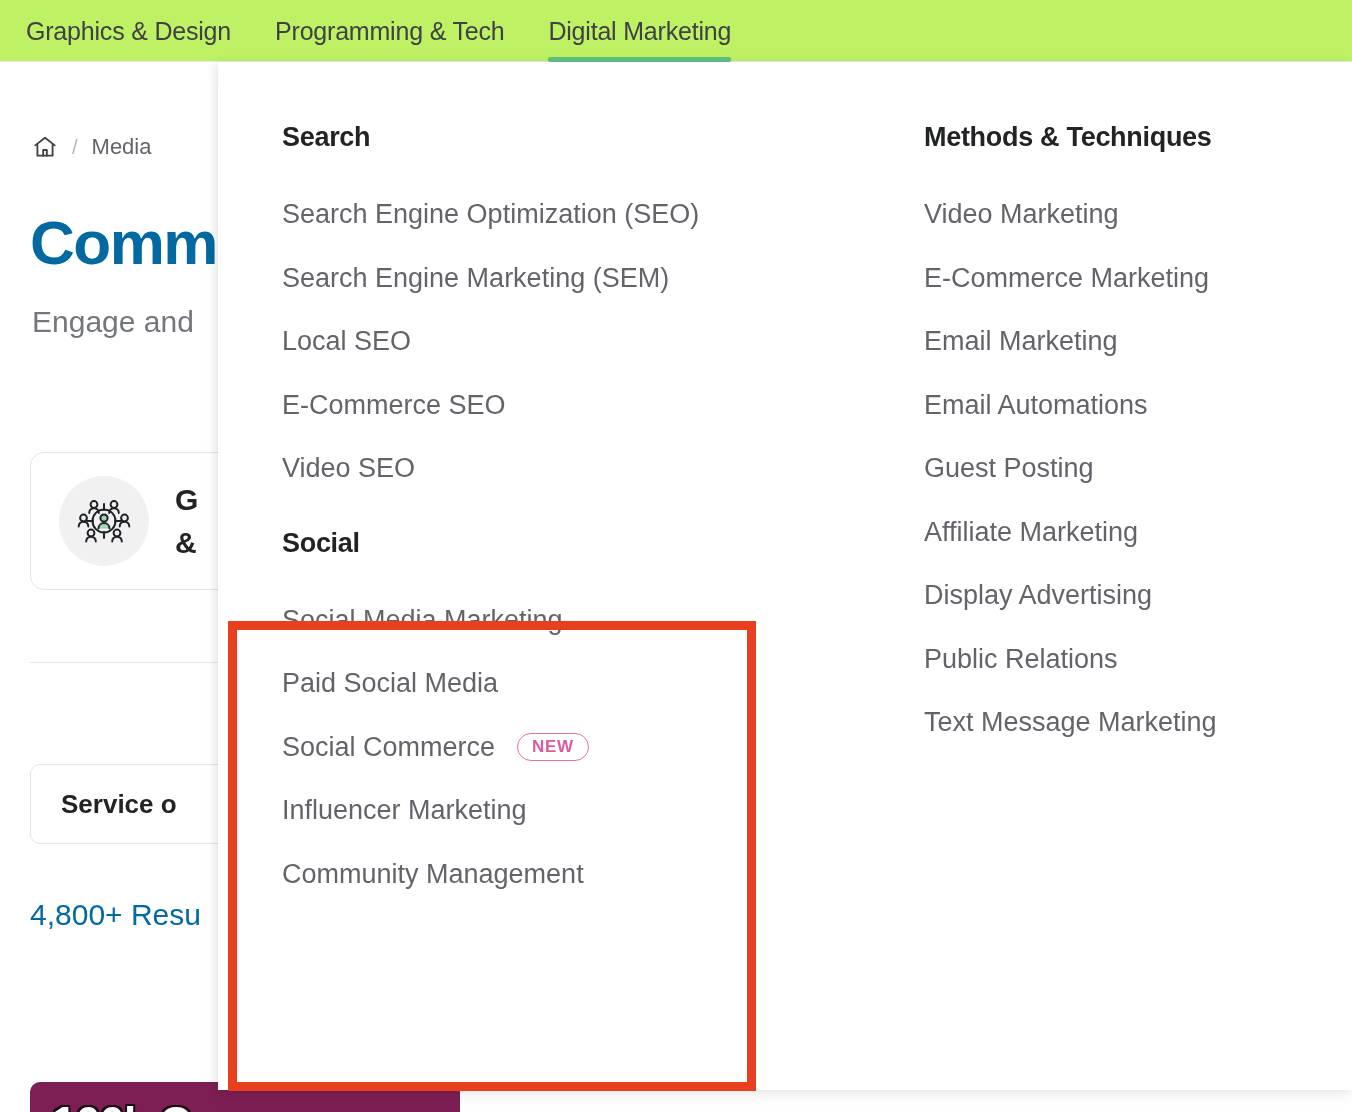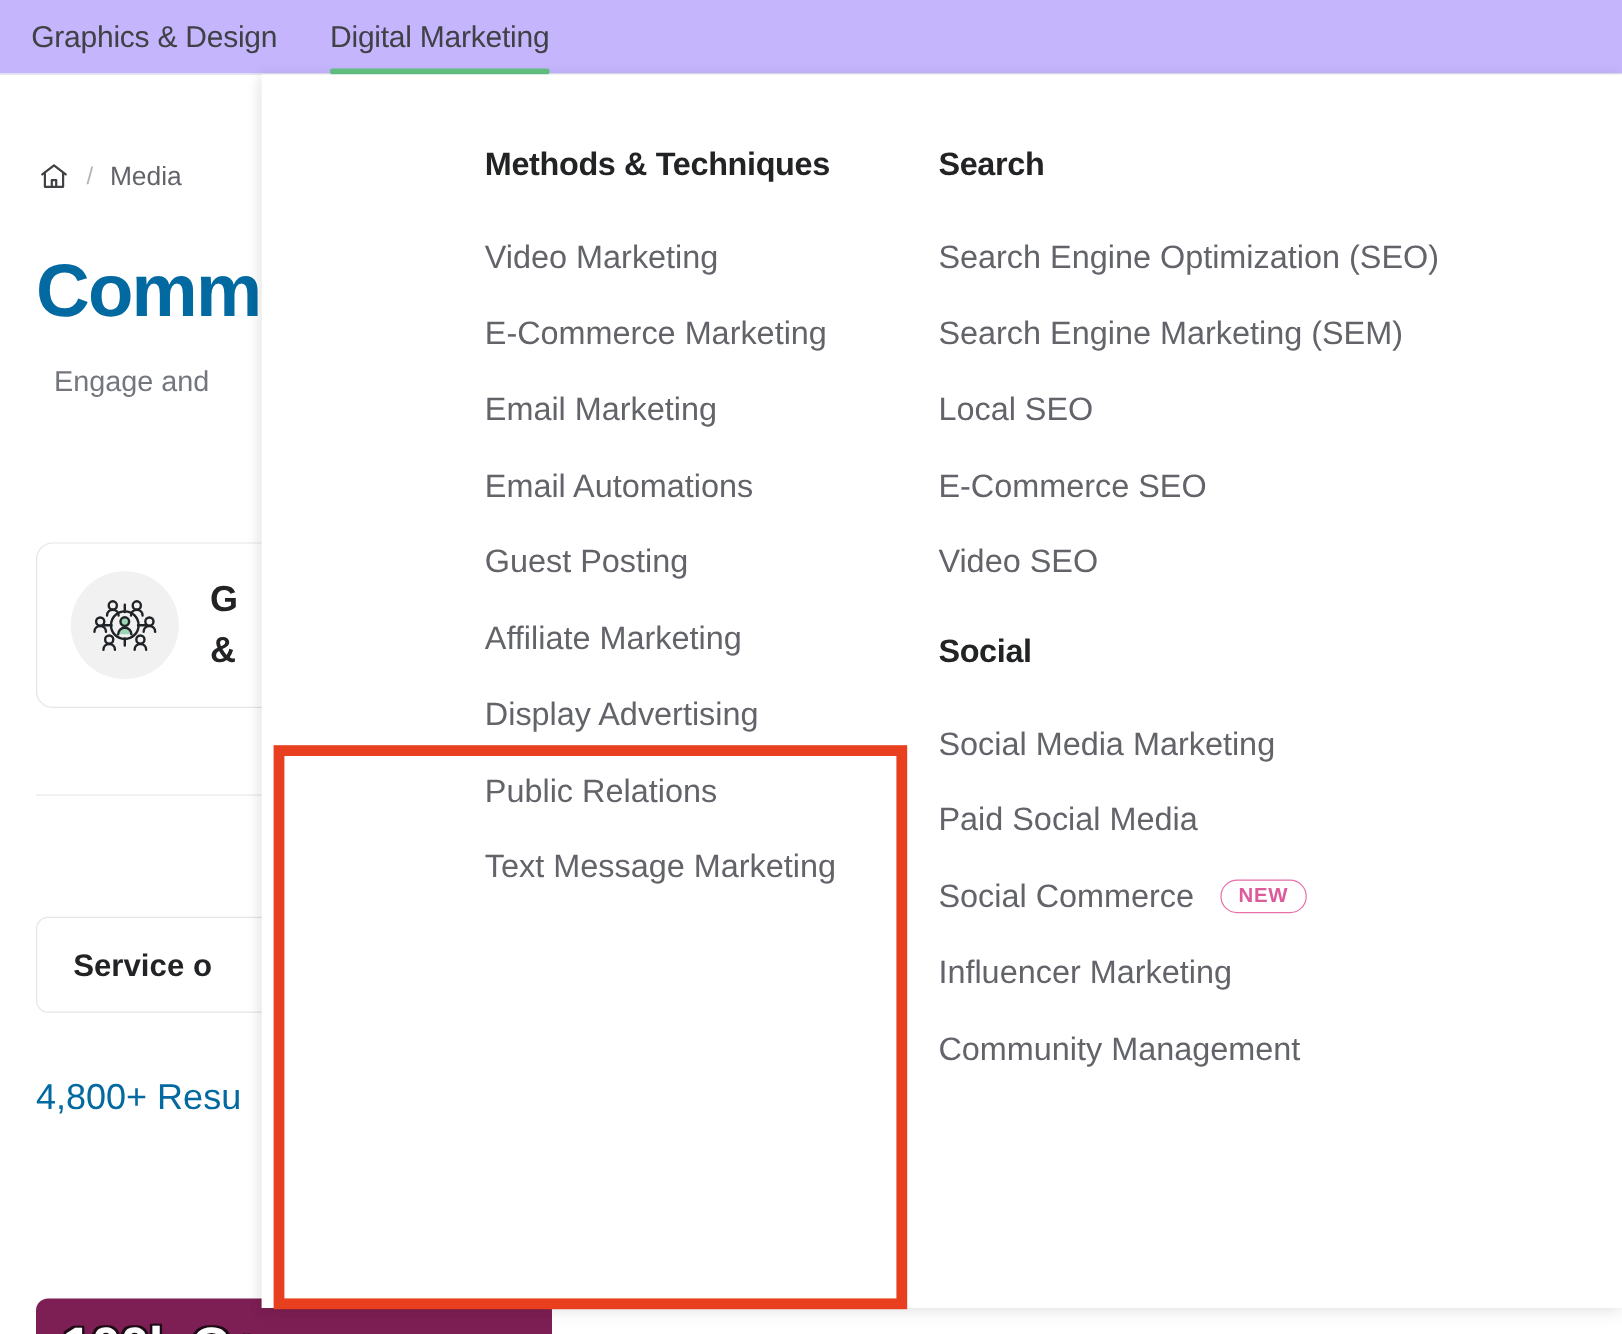--- a/index.html
+++ b/index.html
@@ -29,21 +29,21 @@
     height: 26px;
     background: #f2faf7;
   }
 
   
   .catnav {
     position: absolute;
     left: 0; top: 0;
     width: 1352px;
     height: 62px;
-    background: #c4b5fd;
+    background: #bef264;
     border-bottom: 1px solid #e8e8e8;
     display: flex;
     align-items: center;
     padding-left: 26px;
     z-index: 5;
   }
   .catnav-item {
     position: relative;
     font-size: 25px;
     line-height: 62px;
@@ -99,24 +99,23 @@
     font-weight: bold;
     color: #0369a1;
     letter-spacing: -1.5px;
     white-space: nowrap;
   }
 
   .page-sub {
     position: absolute;
     left: 32px;
     top: 243px;
-    font-size: 24px;
+    font-size: 30px;
     color: #74767e;
     white-space: nowrap;
-    margin-left: 13px;
   }
 
   .audience-card {
     position: absolute;
     left: 30px;
     top: 390px;
     height: 138px;
     min-width: 430px;
     border: 1px solid #e4e5e7;
     border-radius: 14px;
@@ -331,26 +330,70 @@
     <div class="results-count">4,800+ Resu</div>
 
     <div class="promo-card">
       <span class="promo-text">100k Cr</span>
 
     </div>
   </div>
 
   <div class="catnav">
     <div class="catnav-item">Graphics &amp; Design</div>
+    <div class="catnav-item">Programming &amp; Tech</div>
     <div class="catnav-item active">Digital Marketing</div>
   </div>
 
   <div class="dropdown">
     <div class="dd-columns">
 
+      <div class="dd-col">
+
+        <div>
+          <div class="dd-heading">Search</div>
+          <div class="dd-link">
+            <span class="label">Search Engine Optimization (SEO)</span>
+          </div>
+          <div class="dd-link">
+            <span class="label">Search Engine Marketing (SEM)</span>
+          </div>
+          <div class="dd-link">
+            <span class="label">Local SEO</span>
+          </div>
+          <div class="dd-link">
+            <span class="label">E-Commerce SEO</span>
+          </div>
+          <div class="dd-link">
+            <span class="label">Video SEO</span>
+          </div>
+        </div>
+
+        <div class="dd-group-social">
+          <div class="dd-heading">Social</div>
+          <div class="dd-link">
+            <span class="label">Social Media Marketing</span>
+          </div>
+          <div class="dd-link">
+            <span class="label">Paid Social Media</span>
+          </div>
+          <div class="dd-link">
+            <span class="label">Social Commerce</span>
+            <span class="badge-new">NEW</span>
+          </div>
+          <div class="dd-link">
+            <span class="label">Influencer Marketing</span>
+          </div>
+          <div class="dd-link">
+            <span class="label">Community Management</span>
+          </div>
+        </div>
+
+      </div>
+
       <div class="dd-col right">
         <div class="dd-heading">Methods &amp; Techniques</div>
         <div class="dd-link">
           <span class="label">Video Marketing</span>
         </div>
         <div class="dd-link">
           <span class="label">E-Commerce Marketing</span>
         </div>
         <div class="dd-link">
           <span class="label">Email Marketing</span>
@@ -368,61 +411,18 @@
           <span class="label">Display Advertising</span>
         </div>
         <div class="dd-link">
           <span class="label">Public Relations</span>
         </div>
         <div class="dd-link">
           <span class="label">Text Message Marketing</span>
         </div>
       </div>
 
-      <div class="dd-col">
-
-        <div>
-          <div class="dd-heading">Search</div>
-          <div class="dd-link">
-            <span class="label">Search Engine Optimization (SEO)</span>
-          </div>
-          <div class="dd-link">
-            <span class="label">Search Engine Marketing (SEM)</span>
-          </div>
-          <div class="dd-link">
-            <span class="label">Local SEO</span>
-          </div>
-          <div class="dd-link">
-            <span class="label">E-Commerce SEO</span>
-          </div>
-          <div class="dd-link">
-            <span class="label">Video SEO</span>
-          </div>
-        </div>
-
-        <div class="dd-group-social">
-          <div class="dd-heading">Social</div>
-          <div class="dd-link">
-            <span class="label">Social Media Marketing</span>
-          </div>
-          <div class="dd-link">
-            <span class="label">Paid Social Media</span>
-          </div>
-          <div class="dd-link">
-            <span class="label">Social Commerce</span>
-            <span class="badge-new">NEW</span>
-          </div>
-          <div class="dd-link">
-            <span class="label">Influencer Marketing</span>
-          </div>
-          <div class="dd-link">
-            <span class="label">Community Management</span>
-          </div>
-        </div>
-
-      </div>
-
     </div>
   </div>
 
   <div class="annotation-box"></div>
 
 </div>
 
 </body></html>

